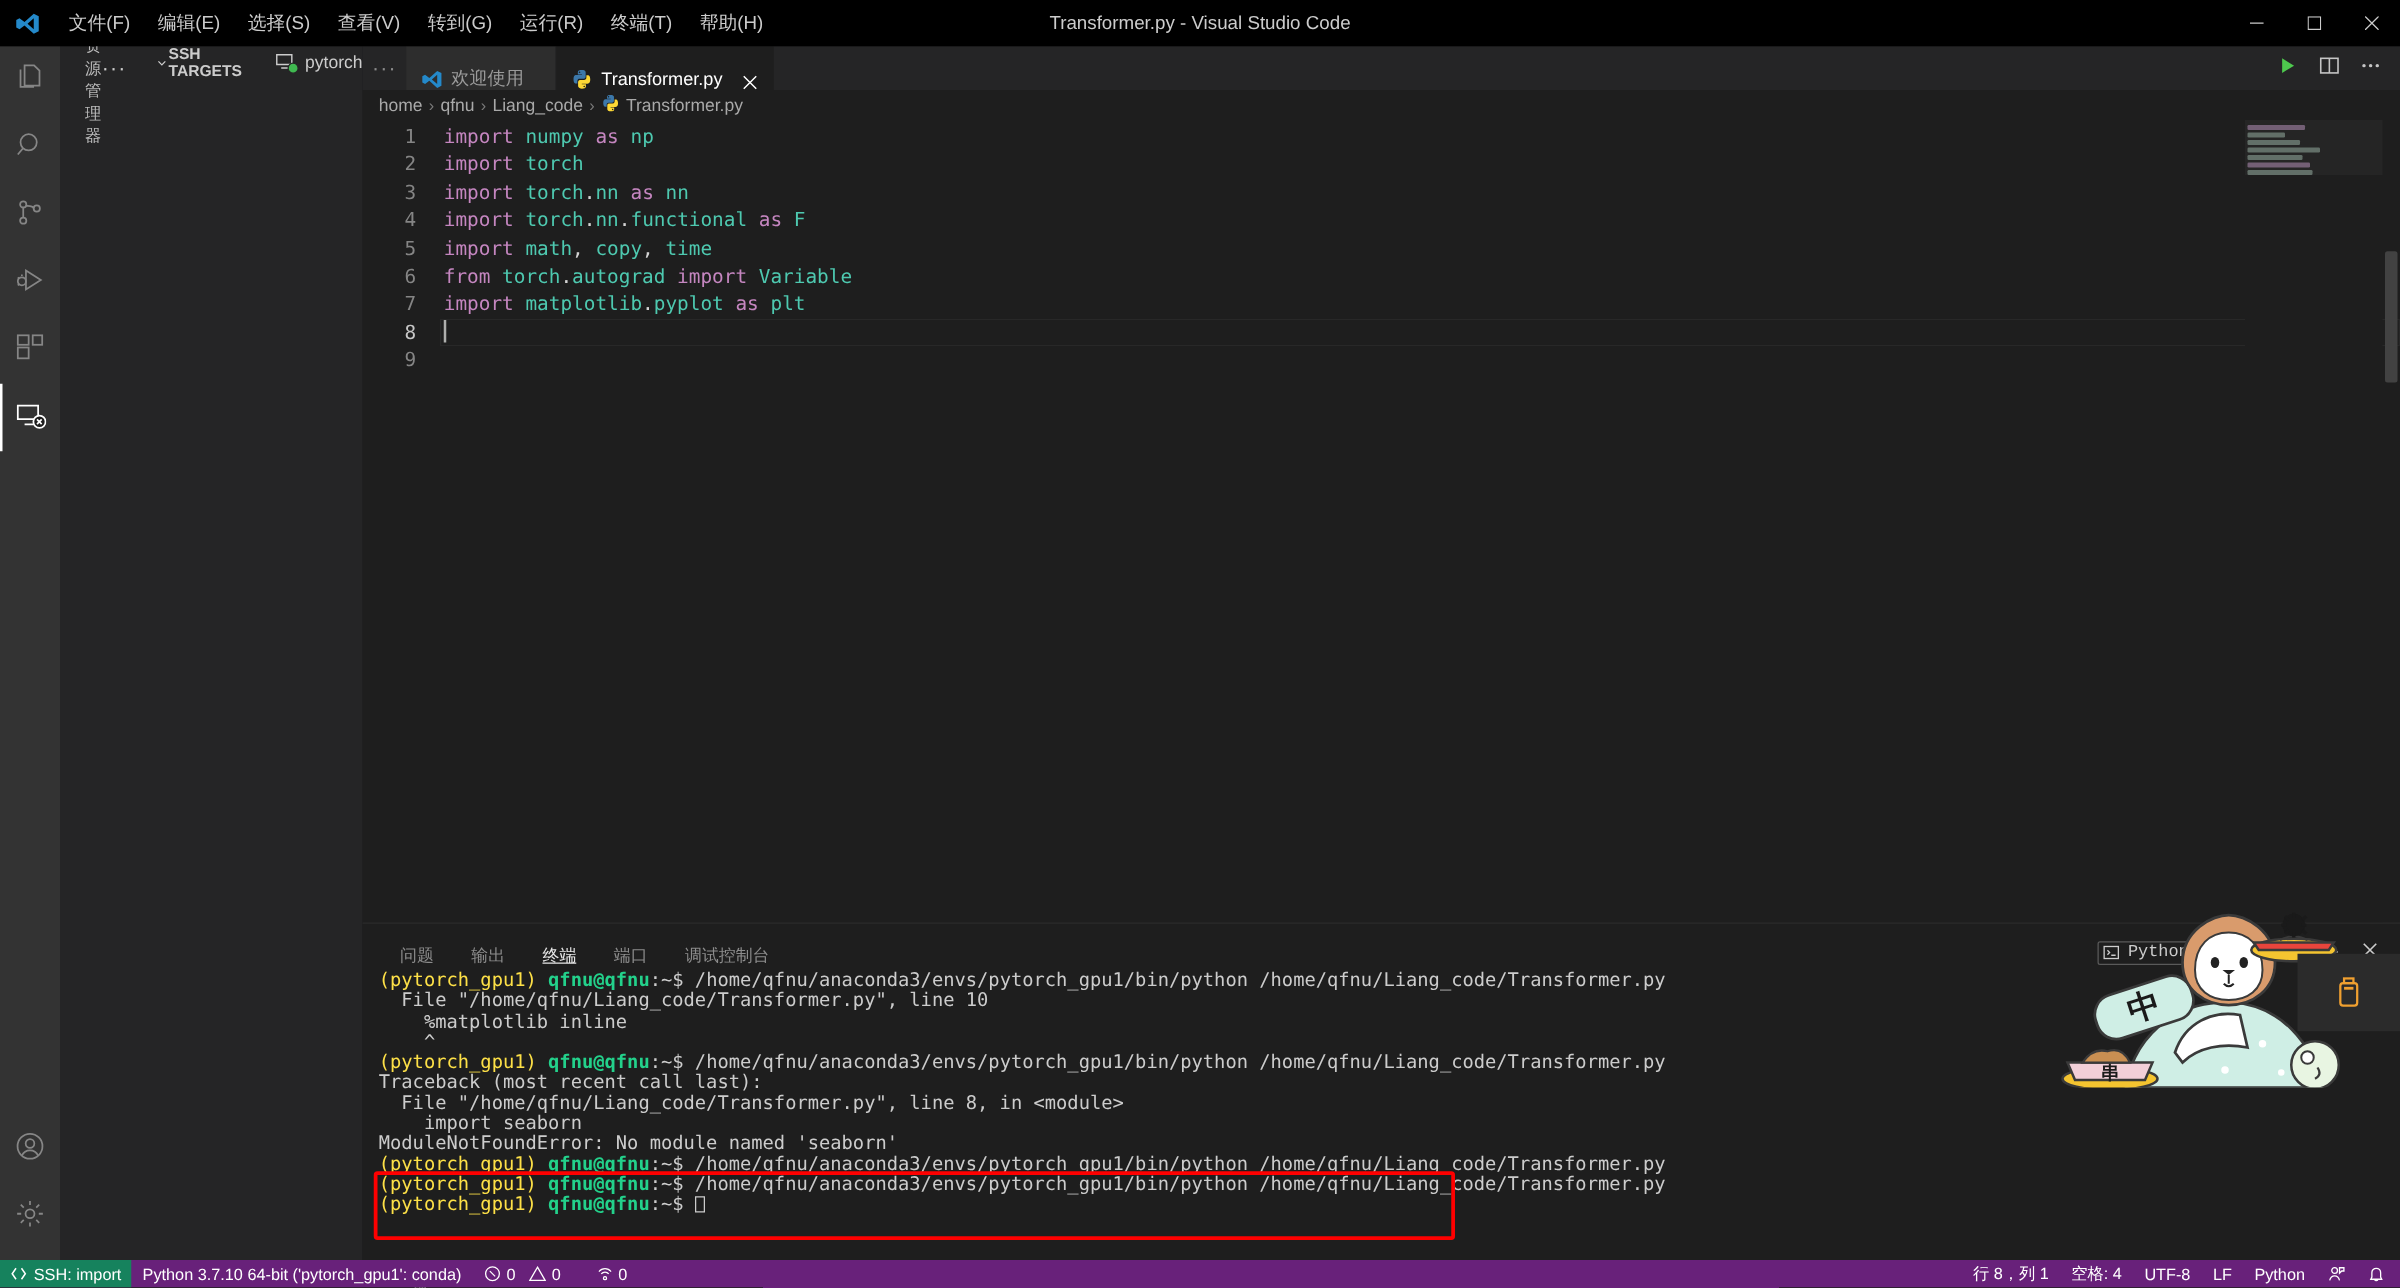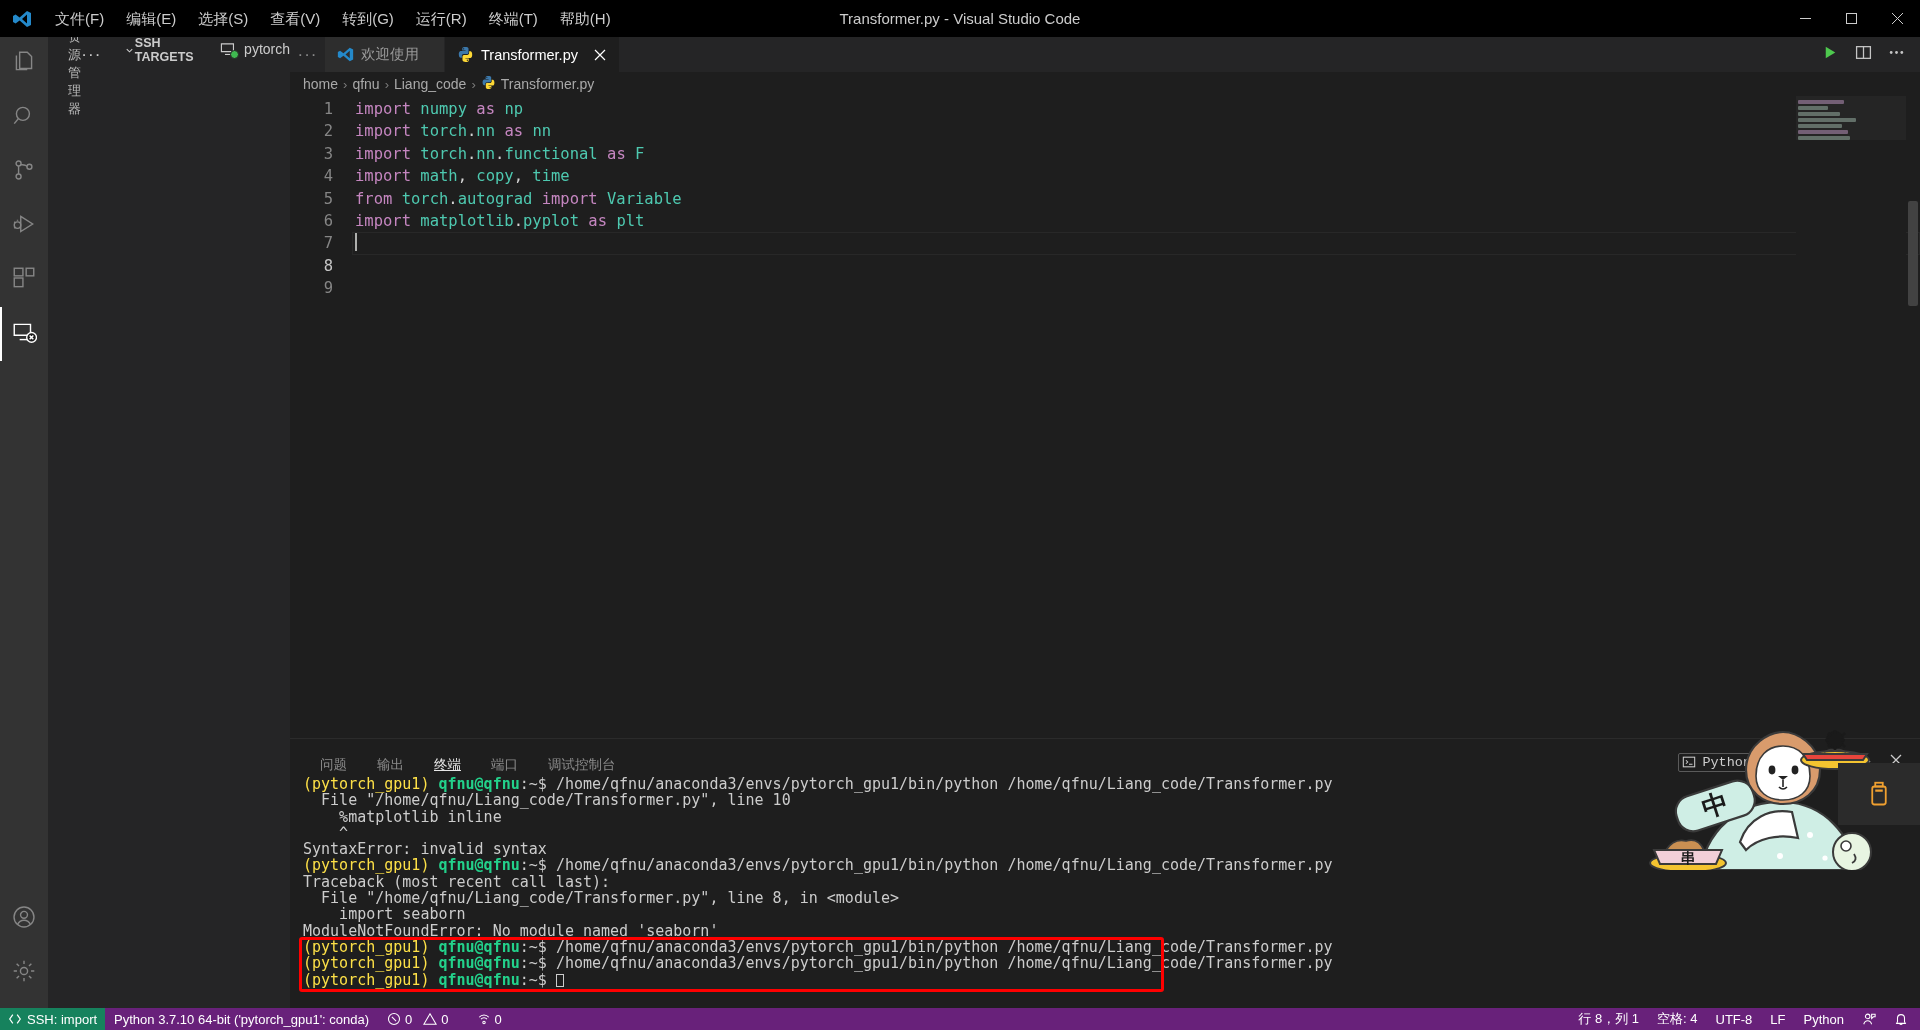--- a/index.html
+++ b/index.html
@@ -88,21 +88,21 @@
 
   
   .main { flex: 1 1 auto; display: flex; flex-direction: column; min-width: 0; background: #1e1e1e; }
   .tabs-row { height: 35px; background: #252526; display: flex; align-items: stretch; }
   .tabs { display: flex; align-items: stretch; }
   .tab-dots {
     width: 35px; display: flex; align-items: center; justify-content: center;
     color: #8a8a8a; font-size: 17px; letter-spacing: 1px;
   }
   .tab {
-    display: flex; align-items: center; gap: 7px; padding: 0 10px 0 12px;
+    display: flex; align-items: flex-end; gap: 7px; padding: 0 10px 0 12px;
     font-size: 14.5px; color: #9a9a9a; background: #2d2d2d; min-width: 120px;
     border-right: 1px solid #252526; position: relative;
   }
   .tab.active { background: #1e1e1e; color: #ffffff; }
   .tab .tabclose { margin-left: 6px; width: 18px; display: flex; align-items: center; justify-content: center; }
   .tab .tabclose svg { width: 12px; height: 12px; }
   .tab-icon { width: 17px; height: 17px; display: flex; align-items: center; }
   .tab-icon svg { width: 17px; height: 17px; }
   .editor-actions { margin-left: auto; display: flex; align-items: center; padding-right: 10px; gap: 5px; }
   .ea-btn { width: 28px; height: 28px; display: flex; align-items: center; justify-content: center; color: #c5c5c5; }
@@ -455,20 +455,21 @@
               <div class="ln">3</div>
               <div class="ln">4</div>
               <div class="ln">5</div>
               <div class="ln">6</div>
               <div class="ln">7</div>
               <div class="ln active">8</div>
               <div class="ln">9</div>
             </div>
           <div class="code-lines" id="codeLines">
               <div class="cline"><span class="tk-kw">import</span><span class="tk-plain"> </span><span class="tk-mod">numpy</span><span class="tk-plain"> </span><span class="tk-as">as</span><span class="tk-plain"> </span><span class="tk-mod">np</span></div>
+              <div class="cline"><span class="tk-kw">import</span><span class="tk-plain"> </span><span class="tk-mod">torch</span></div>
               <div class="cline"><span class="tk-kw">import</span><span class="tk-plain"> </span><span class="tk-mod">torch</span><span class="tk-punc">.</span><span class="tk-mod">nn</span><span class="tk-plain"> </span><span class="tk-as">as</span><span class="tk-plain"> </span><span class="tk-mod">nn</span></div>
               <div class="cline"><span class="tk-kw">import</span><span class="tk-plain"> </span><span class="tk-mod">torch</span><span class="tk-punc">.</span><span class="tk-mod">nn</span><span class="tk-punc">.</span><span class="tk-mod">functional</span><span class="tk-plain"> </span><span class="tk-as">as</span><span class="tk-plain"> </span><span class="tk-mod">F</span></div>
               <div class="cline"><span class="tk-kw">import</span><span class="tk-plain"> </span><span class="tk-mod">math</span><span class="tk-punc">, </span><span class="tk-mod">copy</span><span class="tk-punc">, </span><span class="tk-mod">time</span></div>
               <div class="cline"><span class="tk-kw">from</span><span class="tk-plain"> </span><span class="tk-mod">torch</span><span class="tk-punc">.</span><span class="tk-mod">autograd</span><span class="tk-plain"> </span><span class="tk-kw">import</span><span class="tk-plain"> </span><span class="tk-mod">Variable</span></div>
               <div class="cline"><span class="tk-kw">import</span><span class="tk-plain"> </span><span class="tk-mod">matplotlib</span><span class="tk-punc">.</span><span class="tk-mod">pyplot</span><span class="tk-plain"> </span><span class="tk-as">as</span><span class="tk-plain"> </span><span class="tk-mod">plt</span></div>
               <div class="cline cur"><span class="cursor-bar"></span></div>
               <div class="cline">&nbsp;</div>
             </div>
         </div>
         <div class="minimap">
@@ -539,21 +540,20 @@
                   </svg>
               </span>
             </div>
           </div>
         </div>
         <div class="terminal" id="terminal">
             <div class="tline"><span class="t-env">(pytorch_gpu1) </span><span class="t-user">qfnu@qfnu</span><span class="t-path">:~$ </span><span class="t-path">/home/qfnu/anaconda3/envs/pytorch_gpu1/bin/python /home/qfnu/Liang_code/Transformer.py</span></div>
             <div class="tline">  File "/home/qfnu/Liang_code/Transformer.py", line 10</div>
             <div class="tline">    %matplotlib inline</div>
             <div class="tline">    ^</div>
-            <div class="tline">SyntaxError: invalid syntax</div>
             <div class="tline"><span class="t-env">(pytorch_gpu1) </span><span class="t-user">qfnu@qfnu</span><span class="t-path">:~$ </span><span class="t-path">/home/qfnu/anaconda3/envs/pytorch_gpu1/bin/python /home/qfnu/Liang_code/Transformer.py</span></div>
             <div class="tline">Traceback (most recent call last):</div>
             <div class="tline">  File "/home/qfnu/Liang_code/Transformer.py", line 8, in &lt;module&gt;</div>
             <div class="tline">    import seaborn</div>
             <div class="tline">ModuleNotFoundError: No module named 'seaborn'</div>
             <div class="tline"><span class="t-env">(pytorch_gpu1) </span><span class="t-user">qfnu@qfnu</span><span class="t-path">:~$ </span><span class="t-path">/home/qfnu/anaconda3/envs/pytorch_gpu1/bin/python /home/qfnu/Liang_code/Transformer.py</span></div>
             <div class="tline"><span class="t-env">(pytorch_gpu1) </span><span class="t-user">qfnu@qfnu</span><span class="t-path">:~$ </span><span class="t-path">/home/qfnu/anaconda3/envs/pytorch_gpu1/bin/python /home/qfnu/Liang_code/Transformer.py</span></div>
             <div class="tline"><span class="t-env">(pytorch_gpu1) </span><span class="t-user">qfnu@qfnu</span><span class="t-path">:~$ </span><span class="t-path"></span><span class="t-cursor"></span></div>
           </div>
         <div class="red-box" id="redBox" style="left: 9px; top: 197.969px; width: 865px; height: 54.8906px; border-color: rgb(255, 0, 0);"></div>

